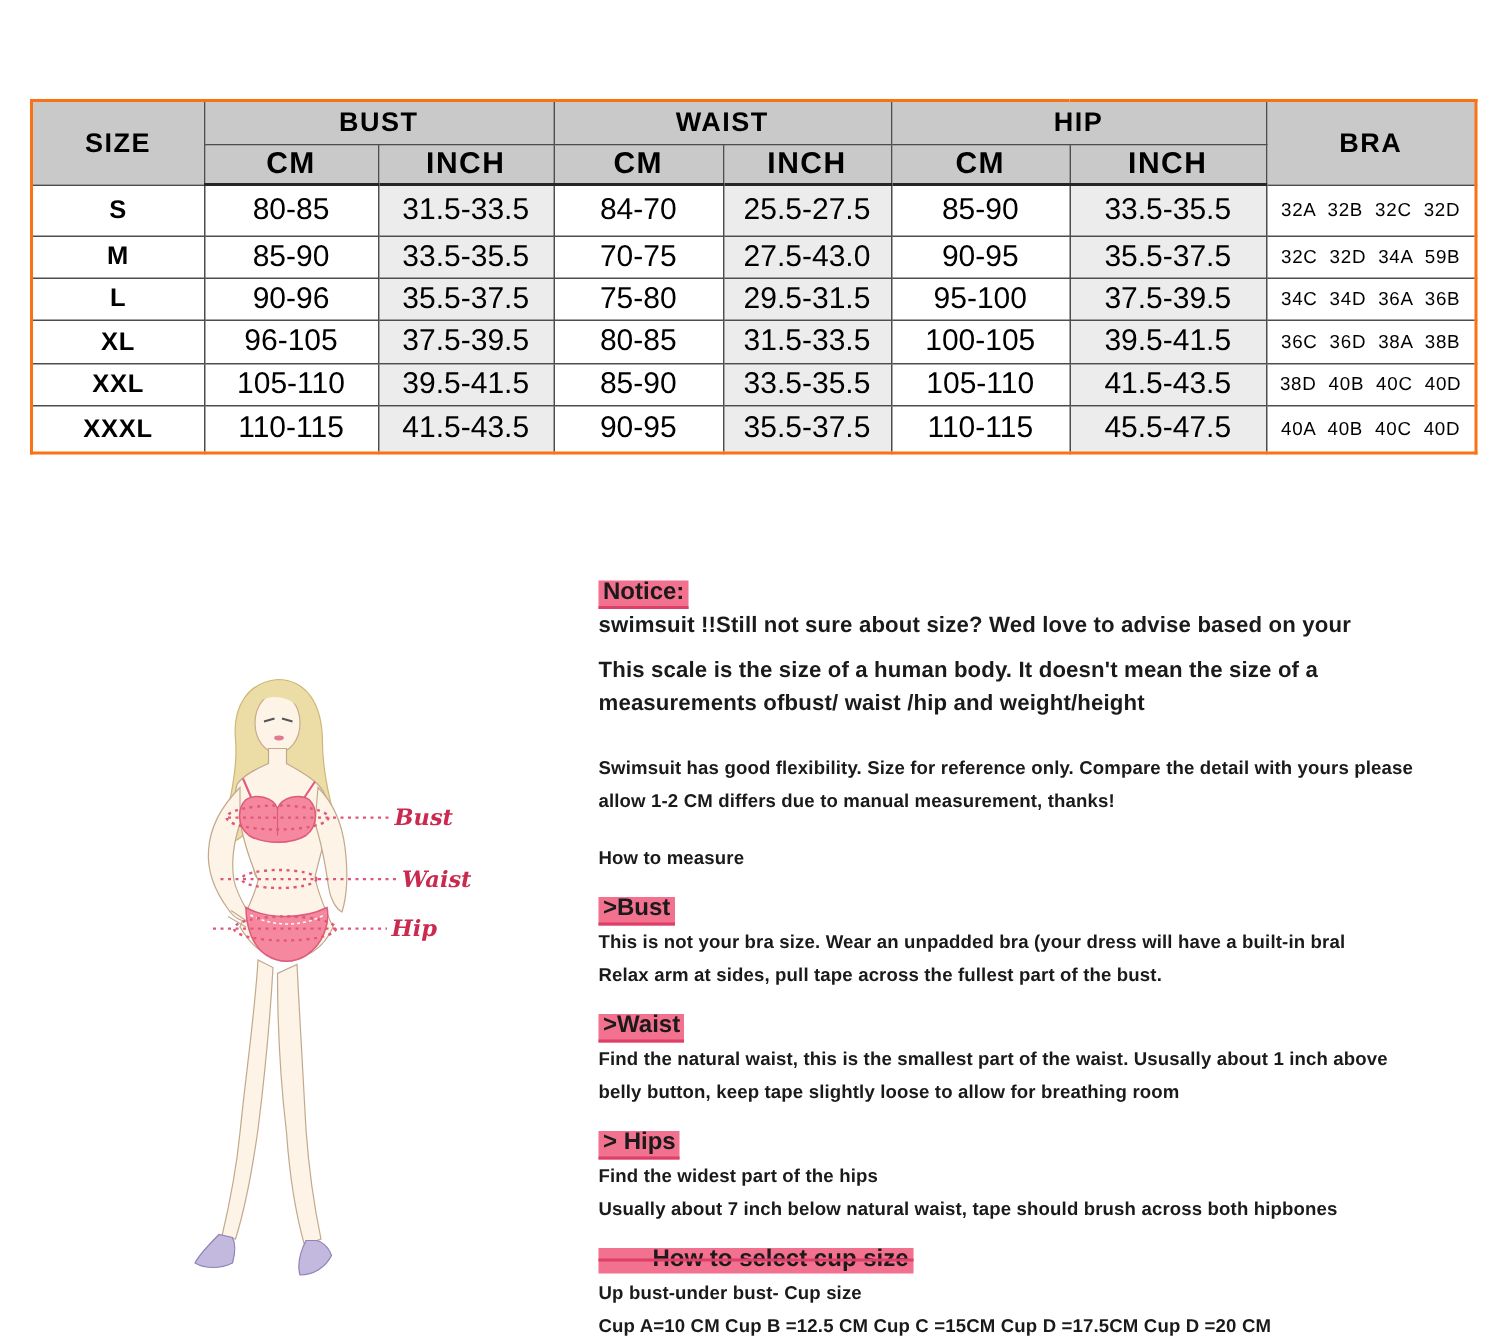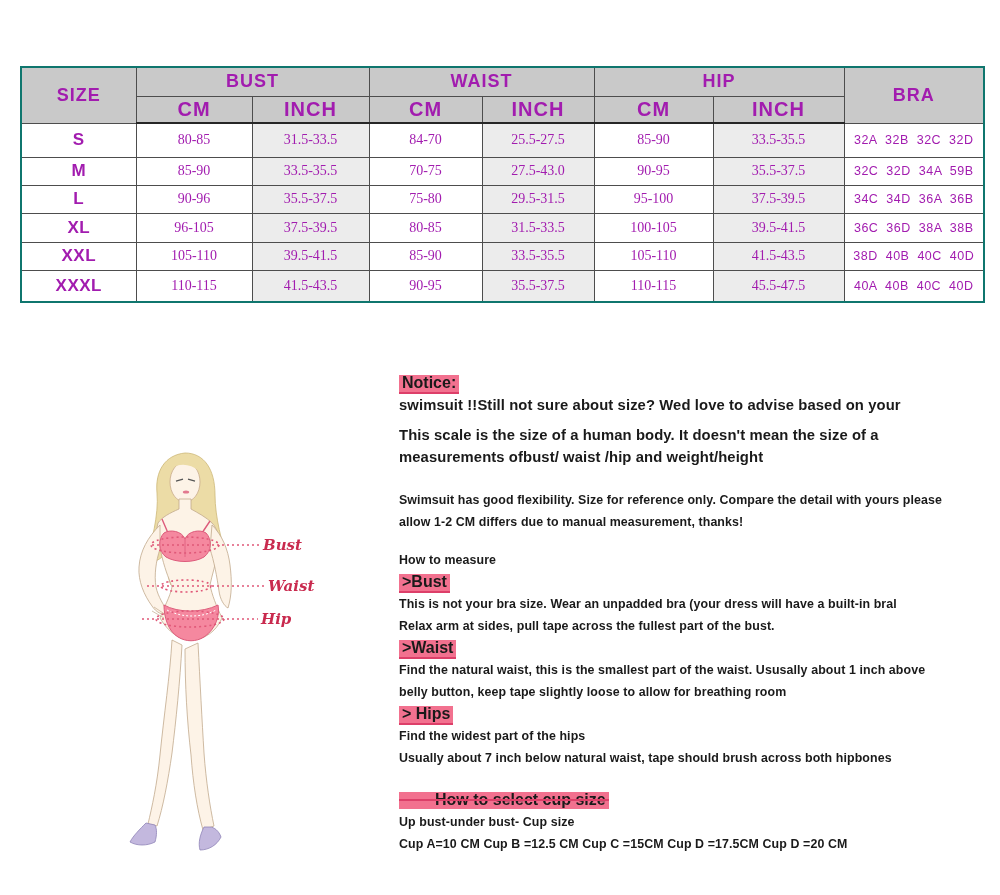--- a/index.html
+++ b/index.html
@@ -3,52 +3,52 @@
 <meta charset="utf-8">
 <style>
   * { margin:0; padding:0; box-sizing:border-box; }
   body { background:#fff; font-family:"Liberation Sans", sans-serif; }
   .page { position:relative; width:1000px; height:895px; background:#ffffff; overflow:hidden; }
 
   
   table.size-chart {
     position:absolute; left:20px; top:66px; width:963px;
     border-collapse:collapse; table-layout:fixed;
-    border:2px solid #0f766e;
-    color:#a21caf;
+    border:2px solid #f97316;
+    color:#000000;
   }
   table.size-chart th, table.size-chart td {
     border:1px solid #4d4d4d; text-align:center; vertical-align:middle; padding:0;
     overflow:hidden; white-space:nowrap;
   }
   .hdr { background:#c9c9c9; font-family:"Liberation Sans",sans-serif; font-weight:600; font-size:20px; letter-spacing:1px; }
   .hdr-big { font-size:18px; }
   tr.hdr-bottom th { border-bottom:2px solid #262626; }
   td.sz { font-weight:600; font-size:17px; letter-spacing:0.5px; }
-  td.num { font-family:Liberation Serif, serif; font-size:14px; }
+  td.num { font-family:Liberation Sans, sans-serif; font-size:20px; }
   td.shade { background:#ececec; }
   td.bra { font-size:12.5px; letter-spacing:0.5px; word-spacing:4px;margin-top:32px; }
 
   
   .notes { position:absolute; left:399px; top:372px; width:600px; color:#1a1a1a; font-weight:bold; }
   .notes .ln { font-size:12.4px; line-height:22px; white-space:nowrap; letter-spacing:0.1px; }
   .notes .big { font-size:14.8px; line-height:22.5px; letter-spacing:0.1px; }
   .hl {
     display:inline-block; background:#f2718f; padding:0 3px 1px 3px;
     border-bottom:2px solid #dd3f69; line-height:16px;
   }
   .hl.strike { position:relative; border-bottom:none;padding-left:36px; }
   .hl.strike::after {
     content:""; position:absolute; left:0; right:0; top:42%; height:2px; background:#dd3f69;
   }
   .gap-notice { margin-top:7px; }
   .gap-flex { margin-top:20px; }
   .gap-measure { margin-top:16px; }
   .gap-cup { margin-top:20px; }
-  .head-ln { line-height:22px; }
+  .head-ln { line-height:22px;margin-top:12px; }
 
   
   .figure-wrap { position:absolute; left:120px; top:445px; width:270px; height:415px; }
   text.script { font-family:"DejaVu Serif", serif; font-style:italic; font-weight:bold; font-size:15px; fill:#c92a4e; }
 </style>
 </head>
 <body>
 
 <div class="page">
 

